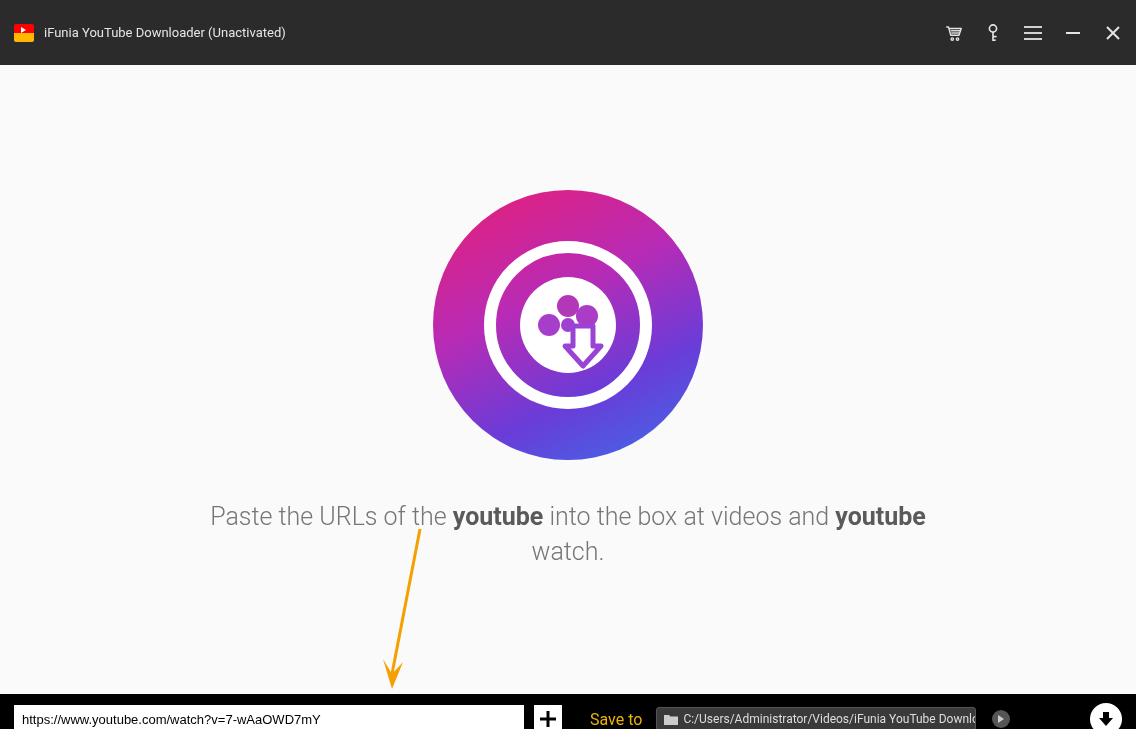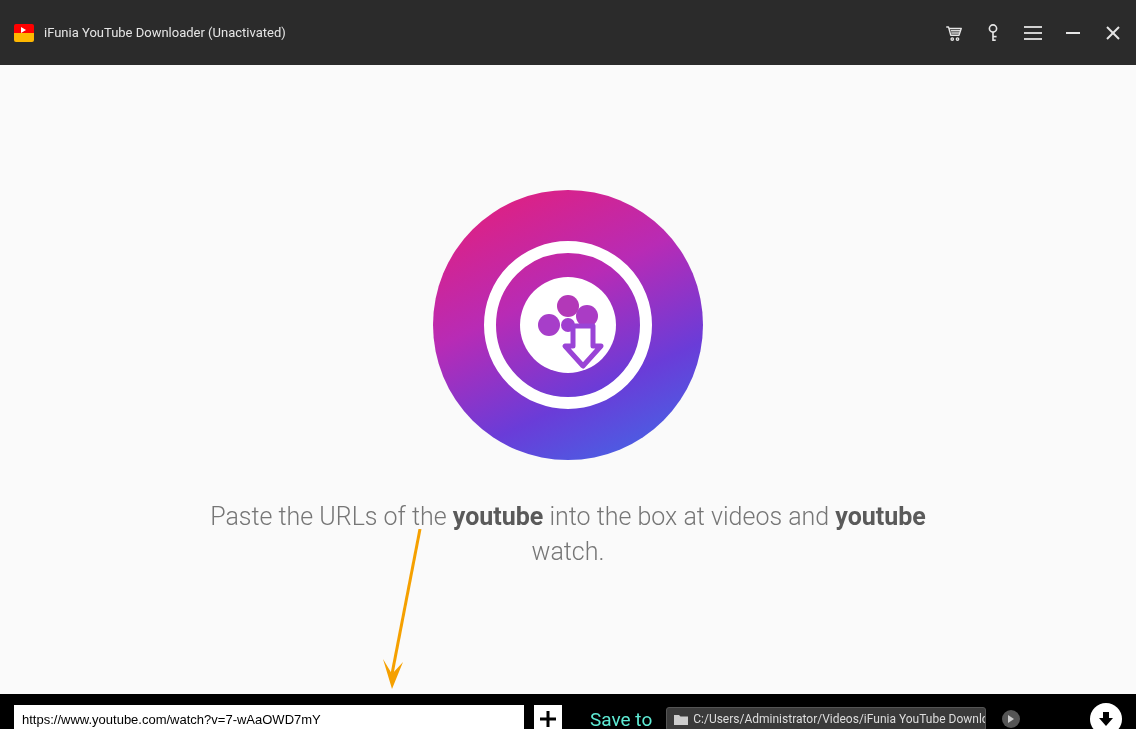--- a/index.html
+++ b/index.html
@@ -128,22 +128,22 @@
 .add-button {
   width: 28px;
   height: 28px;
   background: #fff;
   display:flex;
   align-items:center;
   justify-content:center;
   cursor:pointer;
 }
 .save-to-label {
-  color:#5eead4;
-  font-size:19px;
+  color:#eab308;
+  font-size:16px;
   margin-left: 18px;
   margin-right: 4px;
 }
 .path-box {
   flex: 0 0 320px;
   height: 24px;
   background: #3a3a3a;
   border: 1px solid #555;
   color: #ddd;
   font-size: 12px;

